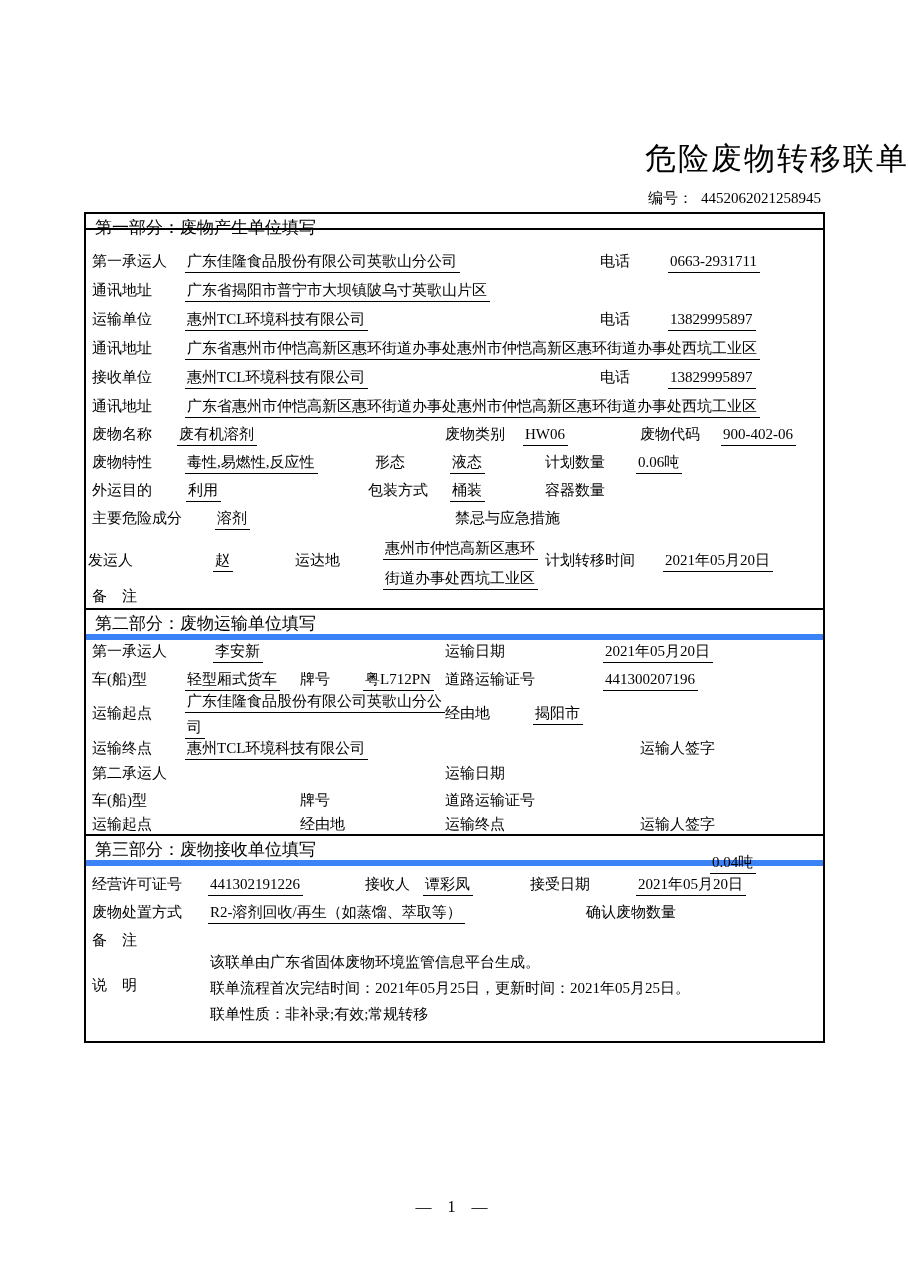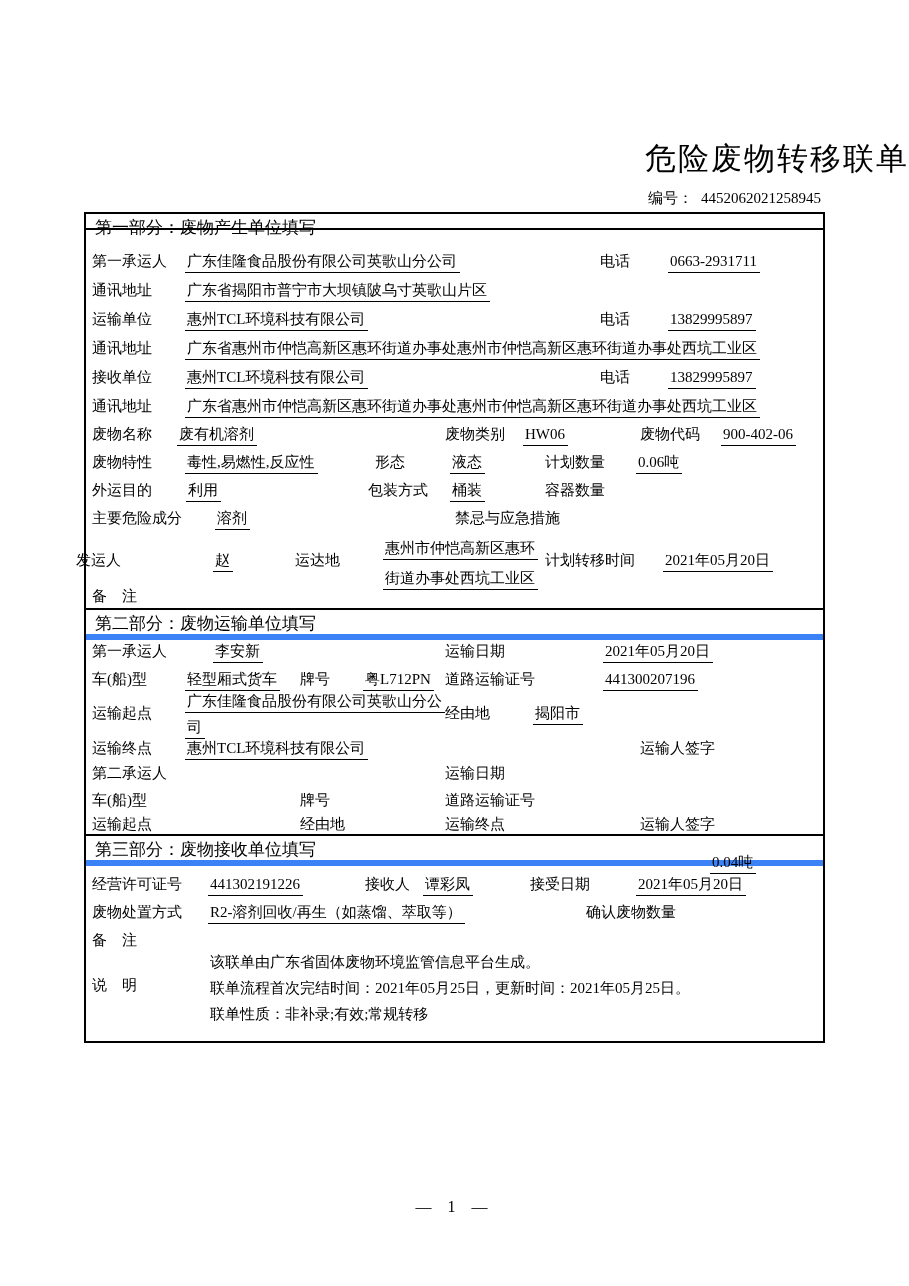--- a/index.html
+++ b/index.html
@@ -76,21 +76,21 @@
   <span class="c" style="left:92px;top:479px">外运目的</span>
   <span class="c u" style="left:186px;top:479px">利用</span>
   <span class="c" style="left:368px;top:479px">包装方式</span>
   <span class="c u" style="left:450px;top:479px">桶装</span>
   <span class="c" style="left:545px;top:479px">容器数量</span>
 
   <span class="c" style="left:92px;top:507px">主要危险成分</span>
   <span class="c u" style="left:215px;top:507px">溶剂</span>
   <span class="c" style="left:455px;top:507px">禁忌与应急措施</span>
 
-  <span class="c" style="left:76px;top:549px">发运人</span>
+  <span class="c" style="left:88px;top:549px">发运人</span>
   <span class="c u" style="left:213px;top:549px">赵</span>
   <span class="c" style="left:295px;top:549px">运达地</span>
   <span class="c u" style="left:383px;top:537px">惠州市仲恺高新区惠环</span>
   <span class="c u" style="left:383px;top:567px">街道办事处西坑工业区</span>
   <span class="c" style="left:545px;top:549px">计划转移时间</span>
   <span class="c u" style="left:663px;top:549px">2021年05月20日</span>
 
   <span class="c" style="left:92px;top:585px">备　注</span>
 
   <div class="sechead mid" style="left:86px;top:608px;width:737px;height:32px">第二部分：废物运输单位填写</div>

